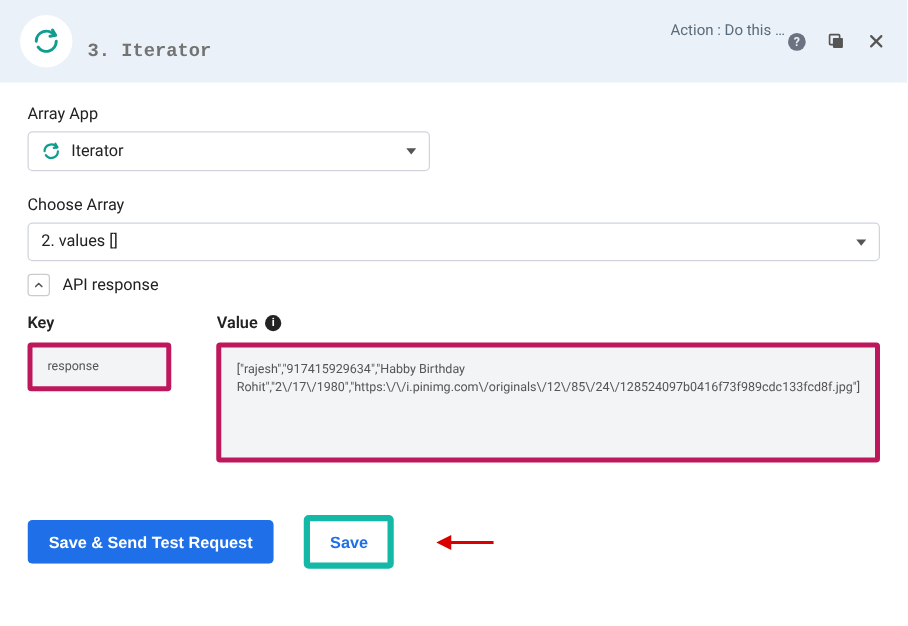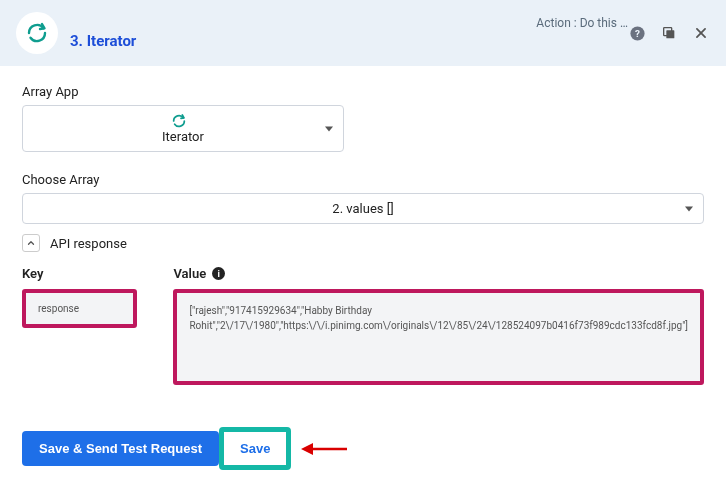--- a/index.html
+++ b/index.html
@@ -23,35 +23,34 @@
     border-radius: 50%;
     background: #fff;
     display: flex;
     align-items: center;
     justify-content: center;
     margin-right: 12px;
   }
   .iterator-icon svg { display: block; }
   .header-text { flex: 1; }
   .header-subtitle { color: #5a6b7b; font-size: 12px; text-align: right; }
-  .header-title { font-weight: 700; font-size: 15px; color: #1d4ed8; margin-top: 2px; }
+  .header-title { font-weight: 700; font-size: 15px; color: #737373; margin-top: 2px; font-family: Liberation Mono, monospace; }
   .header-actions { display: flex; align-items: center; gap: 14px; color: #555; }
   .header-actions .icon-btn { cursor: pointer; display:flex; align-items:center; justify-content:center; width:18px; height:18px; }
   .body { padding: 18px 22px 22px; }
   .field-label { font-size: 13px; color: #222; margin-bottom: 6px; }
   .select {
     border: 1px solid #d0d5dd;
     border-radius: 4px;
     padding: 7px 10px;
     display: flex;
     align-items: center;
     cursor: pointer;
     width: 322px;
     position: relative;
-    flex-direction: column;
   }
   .select.full { width: 100%; }
   .select .caret {
     position: absolute;
     right: 10px;
     top: 50%;
     transform: translateY(-50%);
     width: 0; height: 0;
     border-left: 4px solid transparent;
     border-right: 4px solid transparent;
@@ -98,21 +97,21 @@
     overflow: auto;
     line-height: 1.5;
     position: relative;
     resize: none;
   }
   .value-wrap { position: relative; }
   .footer {
     margin-top: 42px;
     display: flex;
     align-items: center;
-    gap: 0;
+    gap: 24px;
   }
   .btn {
     padding: 9px 16px;
     border-radius: 4px;
     font-size: 13px;
     font-weight: 600;
     cursor: pointer;
     border: 1px solid transparent;
   }
   .btn-primary { background: #1e6fe8; color: #fff; }

